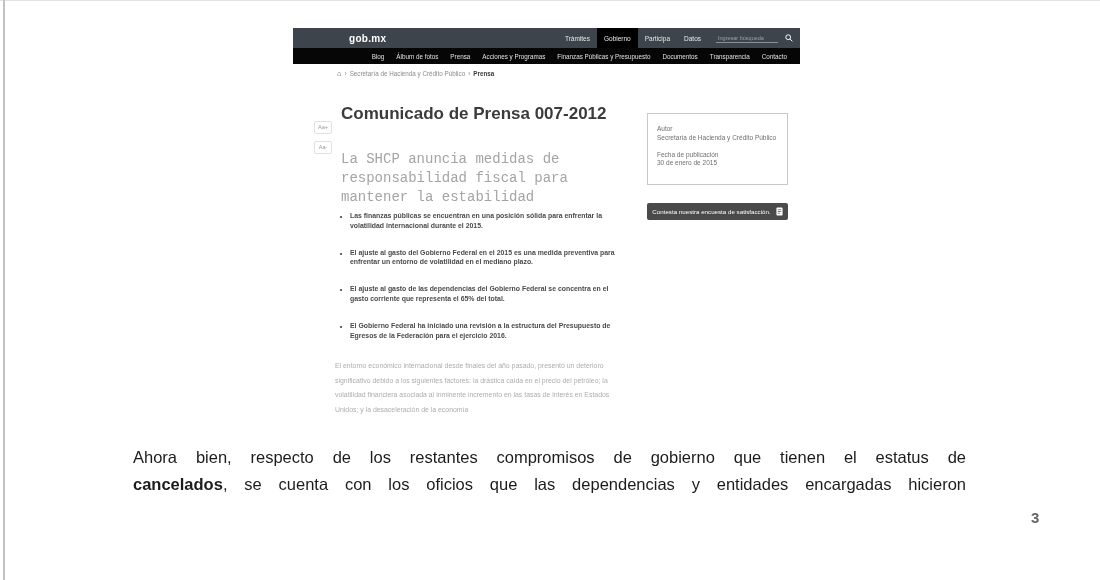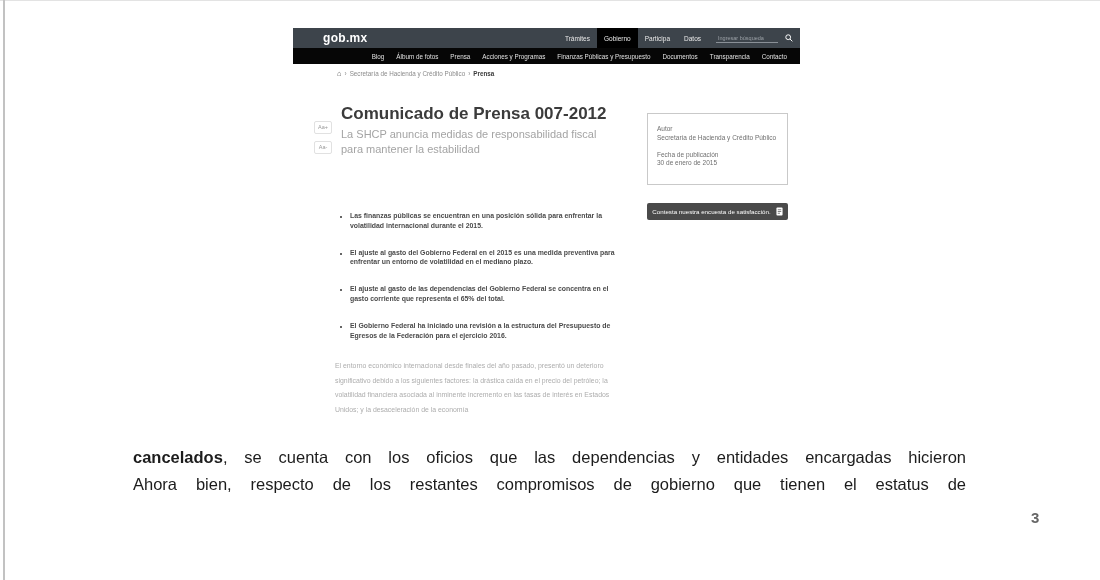--- a/index.html
+++ b/index.html
@@ -5,21 +5,21 @@
   * { margin:0; padding:0; box-sizing:border-box; }
   html,body { width:1100px; height:580px; background:#ffffff; font-family:"Liberation Sans", sans-serif; position:relative; overflow:hidden; }
 
   .edge-top  { position:absolute; top:0; left:0; width:1100px; height:1px; background:#e3e3e3; }
   .edge-left { position:absolute; top:0; left:3px; width:2px; height:580px; background:#c2c2c2; }
 
   
   .shot { position:absolute; left:293px; top:28px; width:507px; height:387px; background:#fff; overflow:hidden; }
 
   .nav1 { height:20px; background:#3d444b; display:flex; align-items:center; }
-  .logo { color:#fff; font-weight:bold; font-size:12px; margin-left:30px; letter-spacing:.3px; }
+  .logo { color:#fff; font-weight:bold; font-size:10px; margin-left:56px; letter-spacing:.3px; }
   .nav1-right { margin-left:auto; display:flex; align-items:center; height:100%; padding-right:7px; }
   .nav1-item { color:#e9e9e9; font-size:6.5px; padding:0 7px; height:100%; display:flex; align-items:center; cursor:pointer; }
   .nav1-item.active { background:#000; }
   .search-wrap { display:flex; align-items:center; margin-left:8px; }
   input.search { width:62px; background:transparent; border:none; border-bottom:1px solid #8a9097; color:#d6dade; font-size:5.5px; padding:1px 2px; outline:none; font-family:"Liberation Sans", sans-serif; }
   input.search::placeholder { color:#9aa0a6; }
   .mag { margin-left:7px; display:flex; }
 
   .nav2 { height:16px; background:#060606; display:flex; align-items:center; justify-content:flex-end; padding-right:7px; }
   .nav2-item { color:#e0e0e0; font-size:6.3px; padding:0 6px; cursor:pointer; }
@@ -27,21 +27,21 @@
   .crumbs { display:flex; align-items:center; gap:3px; padding:6px 0 0 44px; font-size:6.3px; color:#8b8b8b; }
   .crumb-home { color:#4a4a4a; font-size:7.5px; line-height:6px; }
   .crumb-sep { color:#8b8b8b; }
   .crumb-link { color:#8b8b8b; }
   .crumb-last { color:#3a3a3a; font-weight:bold; }
 
   .art-title { position:absolute; left:48px; top:76px; font-size:17px; font-weight:bold; color:#3b3b3b; }
   .fbtn { position:absolute; left:21px; width:18px; height:13px; border:1px solid #e1e1e1; border-radius:2px; background:#fff; color:#999; font-size:5.5px; text-align:center; line-height:11px; cursor:pointer; }
   .fbtn.plus  { top:93px; }
   .fbtn.minus { top:113px; }
-  .art-sub { position:absolute; left:48px; top:99px; width:266px; font-size:11px; color:#a4a4a4; line-height:1.35; }
+  .art-sub { position:absolute; left:48px; top:122px; width:266px; font-size:14px; color:#a4a4a4; line-height:1.35;font-family:Liberation Mono, monospace; }
 
   .bullets { position:absolute; left:48px; top:183px; width:282px; }
   .bullets ul { list-style:disc; padding-left:9px; }
   .bullets li { font-size:6.9px; font-weight:bold; color:#4a4a4a; line-height:1.42; margin-bottom:17px; }
   .bullets li::marker { color:#333; font-size:6px; }
 
   .para { position:absolute; left:42px; top:331px; width:292px; font-size:6.9px; color:#adadad; line-height:2.12; }
 
   .infobox { position:absolute; left:354px; top:85px; width:141px; height:72px; border:1px solid #c9c9c9; background:#fff; padding:11px 9px; font-size:6.5px; color:#6f6f6f; line-height:1.35; }
   .infobox .group { margin-bottom:8px; }
@@ -134,17 +134,17 @@
           <line x1="2" y1="3" x2="6" y2="3" stroke="#4a4a4a" stroke-width="0.8"></line>
           <line x1="2" y1="5" x2="6" y2="5" stroke="#4a4a4a" stroke-width="0.8"></line>
           <line x1="2" y1="7" x2="4.5" y2="7" stroke="#4a4a4a" stroke-width="0.8"></line>
         </svg>
     </span>
   </div>
 
 </div>
 
 <div class="doctext">
+  <div class="docline">Ahora bien, respecto de los restantes compromisos de gobierno que tienen el estatus de</div>
   <div class="docline"><b>cancelados</b><span>, se cuenta con los oficios que las dependencias y entidades encargadas hicieron</span></div>
-  <div class="docline">Ahora bien, respecto de los restantes compromisos de gobierno que tienen el estatus de</div>
 </div>
 
 <div class="pagenum">3</div>
 
 </body></html>

